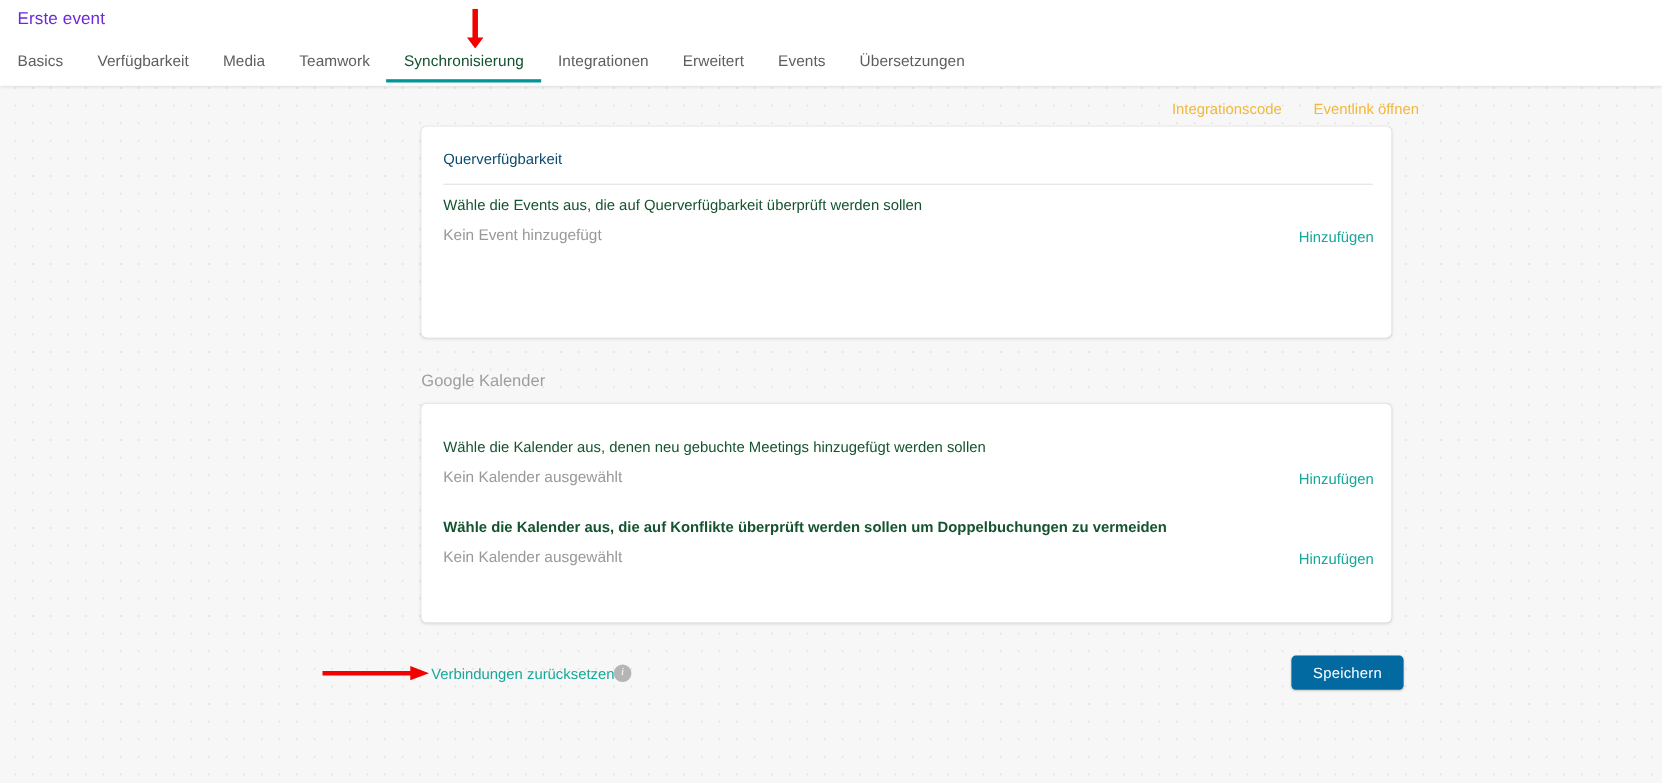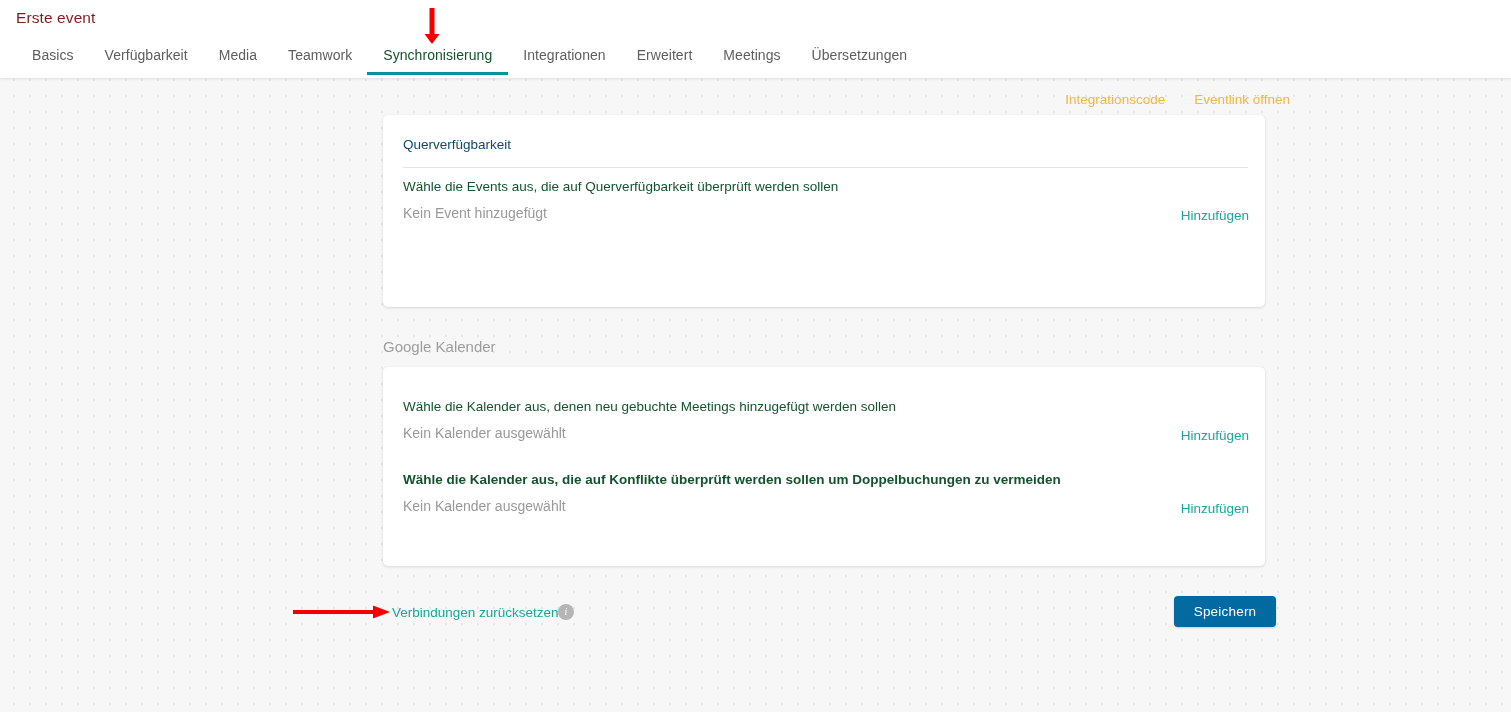--- a/index.html
+++ b/index.html
@@ -29,33 +29,32 @@
     background: #ffffff;
     box-shadow: 0 1px 3px rgba(0,0,0,0.10);
     z-index: 5;
   }
 
   .page-title {
     position: absolute;
     left: 16px;
     top: 9px;
     font-size: 15.5px;
-    color: #7f1d1d;
+    color: #6d28d9;
     letter-spacing: 0.1px;
     font-weight: 400;
   }
 
   .tabbar {
     position: absolute;
     left: 0;
     top: 40px;
     height: 38px;
     display: flex;
     align-items: flex-start;
-    padding-left: 16px;
   }
 
   .tab {
     position: relative;
     font-size: 14px;
     color: #5e5e5e;
     padding: 7px 0 12px 0;
     margin: 0 0 0 0;
     cursor: pointer;
     white-space: nowrap;
@@ -255,21 +254,21 @@
   <div class="page-title">Erste event</div>
 
   <nav class="tabbar">
     <div class="tab">Basics</div>
     <div class="tab">Verfügbarkeit</div>
     <div class="tab">Media</div>
     <div class="tab">Teamwork</div>
     <div class="tab active">Synchronisierung</div>
     <div class="tab">Integrationen</div>
     <div class="tab">Erweitert</div>
-    <div class="tab">Meetings</div>
+    <div class="tab">Events</div>
     <div class="tab">Übersetzungen</div>
   </nav>
 </div>
 
 <div class="content">
 
   <div class="toplinks">
     <span class="toplink">Integrationscode</span>
     <span class="toplink">Eventlink öffnen</span>
   </div>

